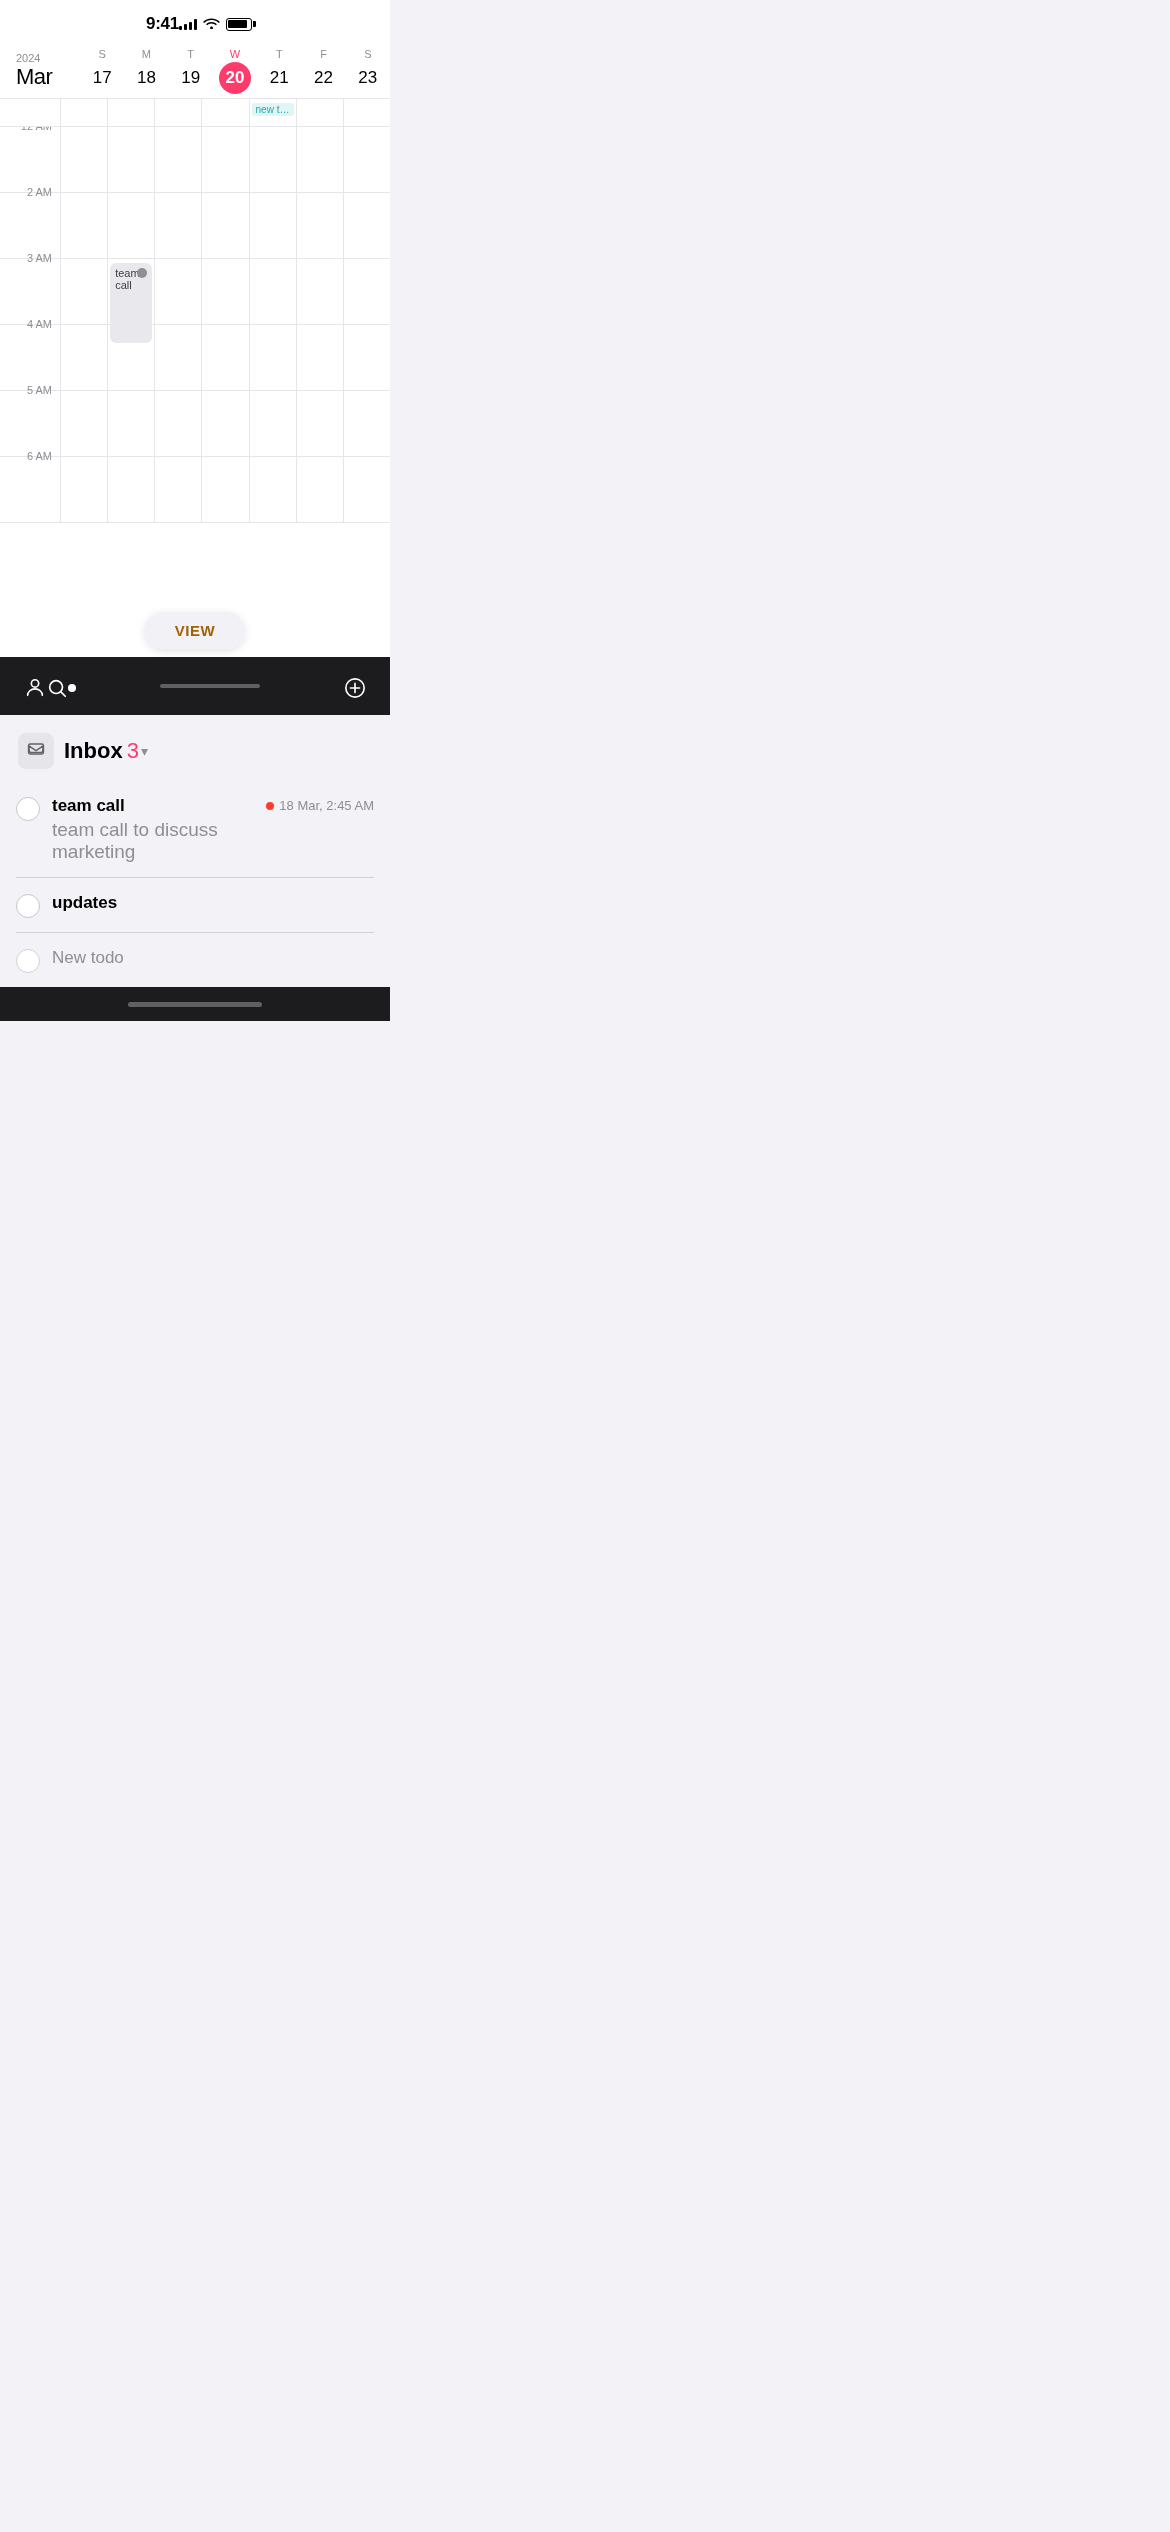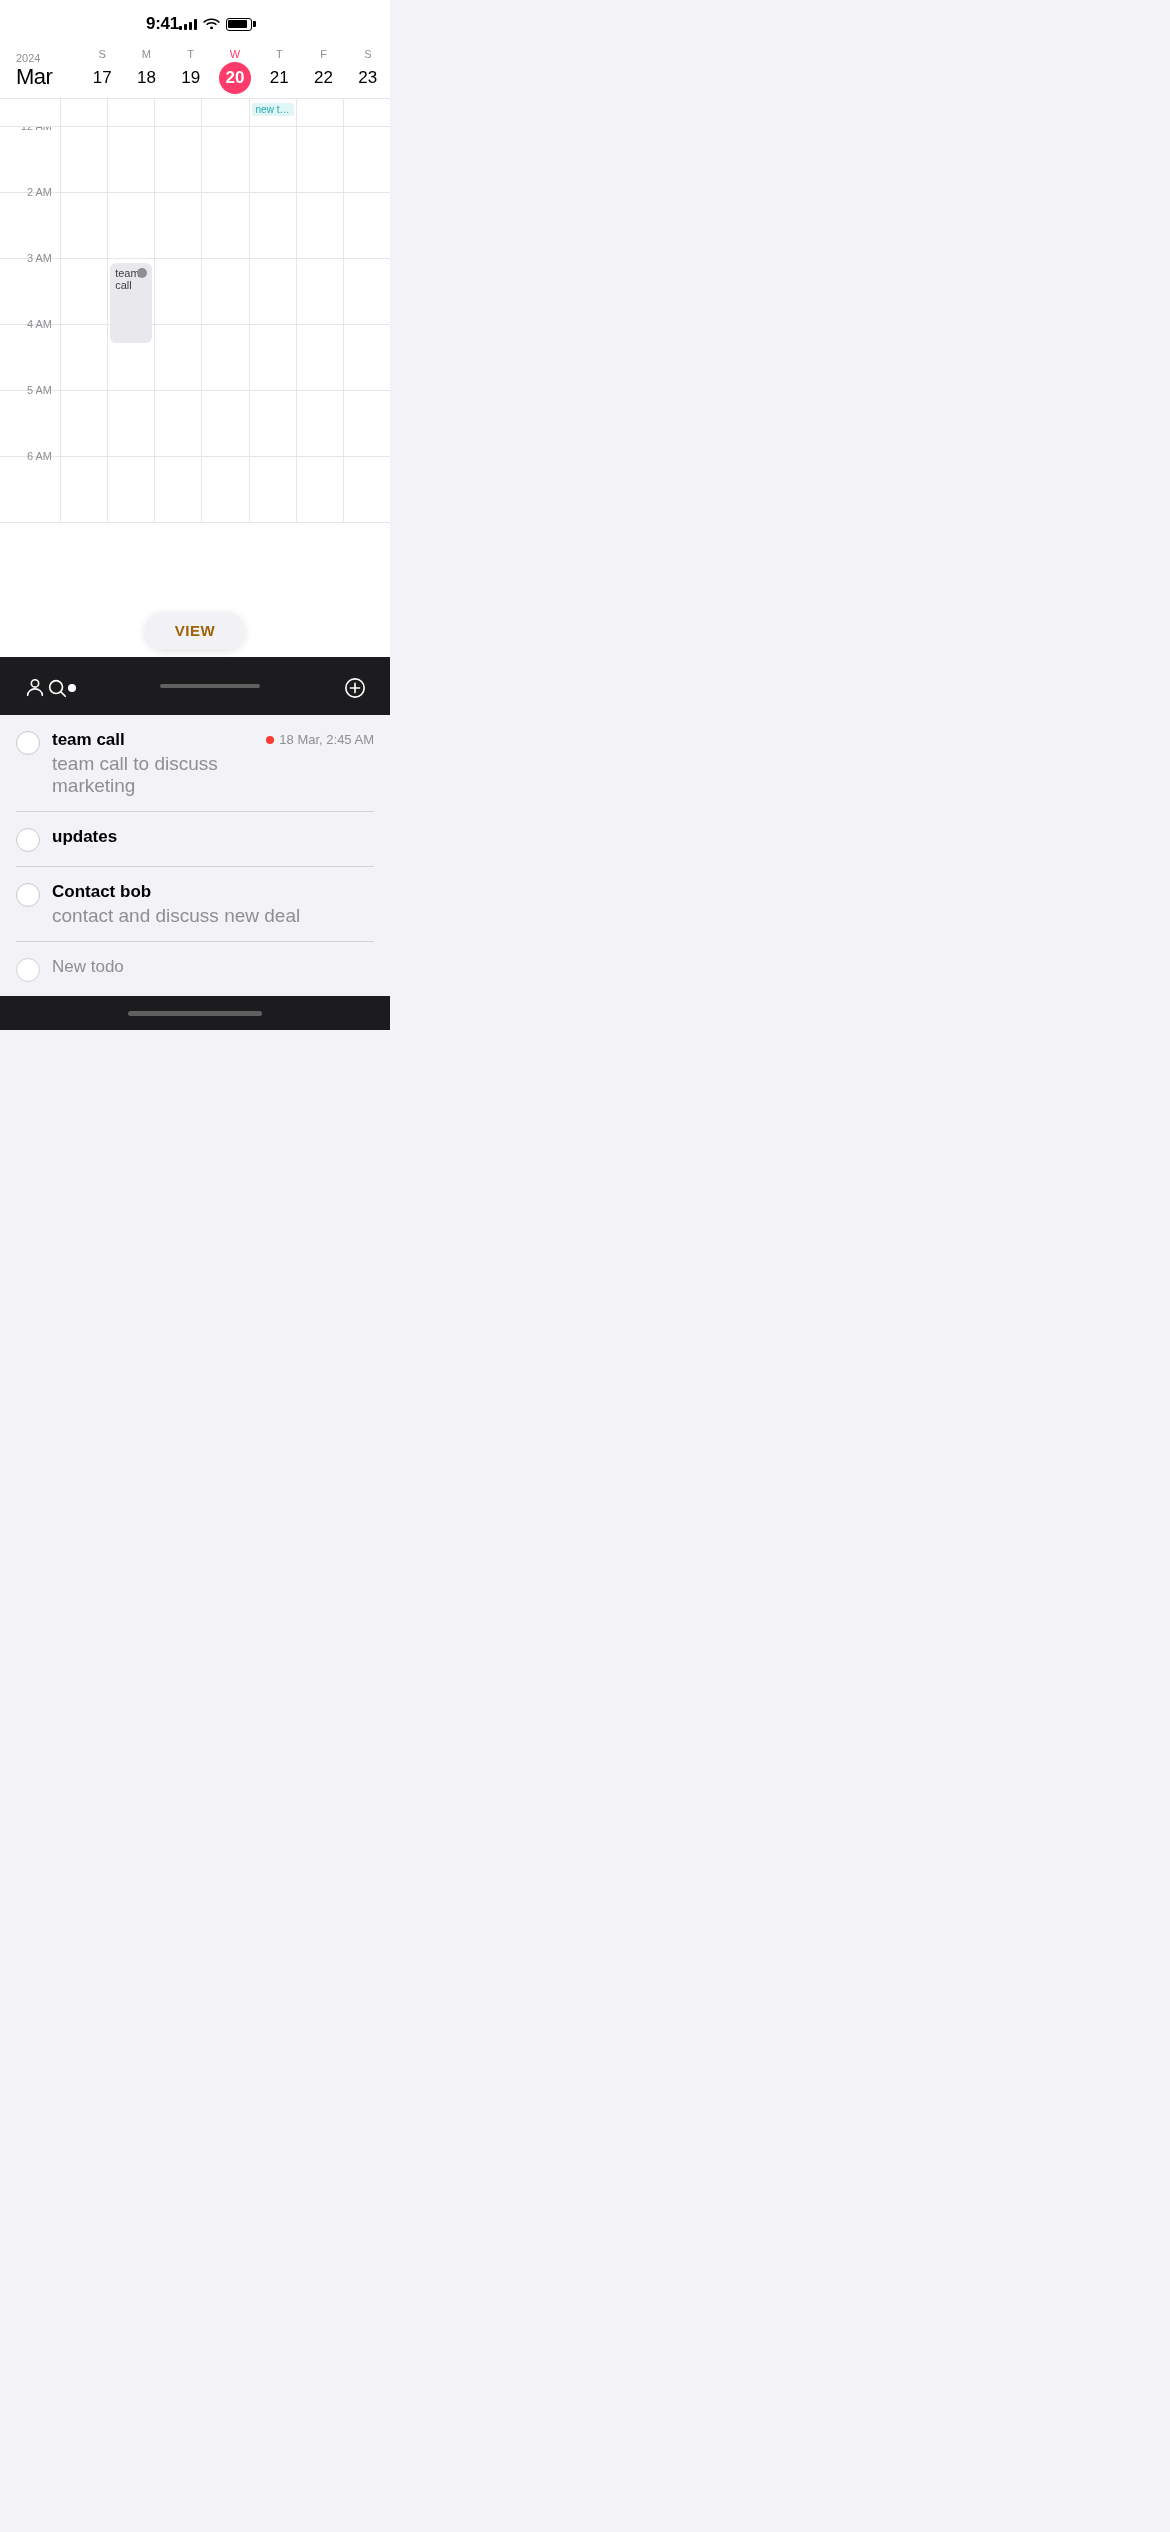--- a/index.html
+++ b/index.html
@@ -597,20 +597,35 @@
   <div class="tab-icon">
     <svg width="22" height="22" viewBox="0 0 24 24" fill="none">
       <circle cx="12" cy="12" r="10" stroke="#fff" stroke-width="1.8"></circle>
       <path d="M12 7v10M7 12h10" stroke="#fff" stroke-width="1.8" stroke-linecap="round"></path>
     </svg>
   </div>
 </div>
 
 <div class="inbox-panel">
 
+  <div class="inbox-header">
+    <div class="inbox-icon-wrap">
+      <span class="inbox-icon">
+        <svg width="20" height="20" viewBox="0 0 24 24" fill="none">
+          <path d="M3 8l1.5 8h15L21 8l-9 6-9-6z" stroke="#636366" stroke-width="1.6" stroke-linejoin="round" fill="none"></path>
+          <rect x="3" y="6" width="18" height="12" rx="2" stroke="#636366" stroke-width="1.6" fill="none"></rect>
+        </svg>
+      </span>
+    </div>
+    <div style="display:flex; align-items:center; cursor:pointer;">
+      <span class="inbox-title">Inbox</span>
+      <span class="inbox-count"> <span>3</span></span>
+      <span class="inbox-chevron">▾</span>
+    </div>
+  </div>
 
   <div class="reminder-list">
 
     <div class="reminder-item">
       <div class="checkbox"></div>
       <div class="reminder-content">
         <div class="reminder-title">team call</div>
         <div class="reminder-subtitle">team call to discuss marketing</div>
       </div>
       <div style="display:flex; align-items:center; gap:5px; margin-top:3px; flex-shrink:0;">
@@ -619,27 +634,20 @@
       </div>
     </div>
 
     <div class="reminder-item">
       <div class="checkbox"></div>
       <div class="reminder-content">
         <div class="reminder-title">updates</div>
       </div>
     </div>
 
-    <div class="reminder-item">
-      <div class="checkbox"></div>
-      <div class="reminder-content">
-        <div class="reminder-title">Contact bob</div>
-        <div class="reminder-subtitle">contact and discuss new deal</div>
-      </div>
-    </div>
 
     <div class="reminder-item" style="border-bottom:none;">
       <div class="checkbox" style="border-color:#d1d1d6;"></div>
       <div class="reminder-content">
         <div class="reminder-title light" style="font-weight:400; color:#8e8e93;">New todo</div>
       </div>
     </div>
 
   </div>
 

